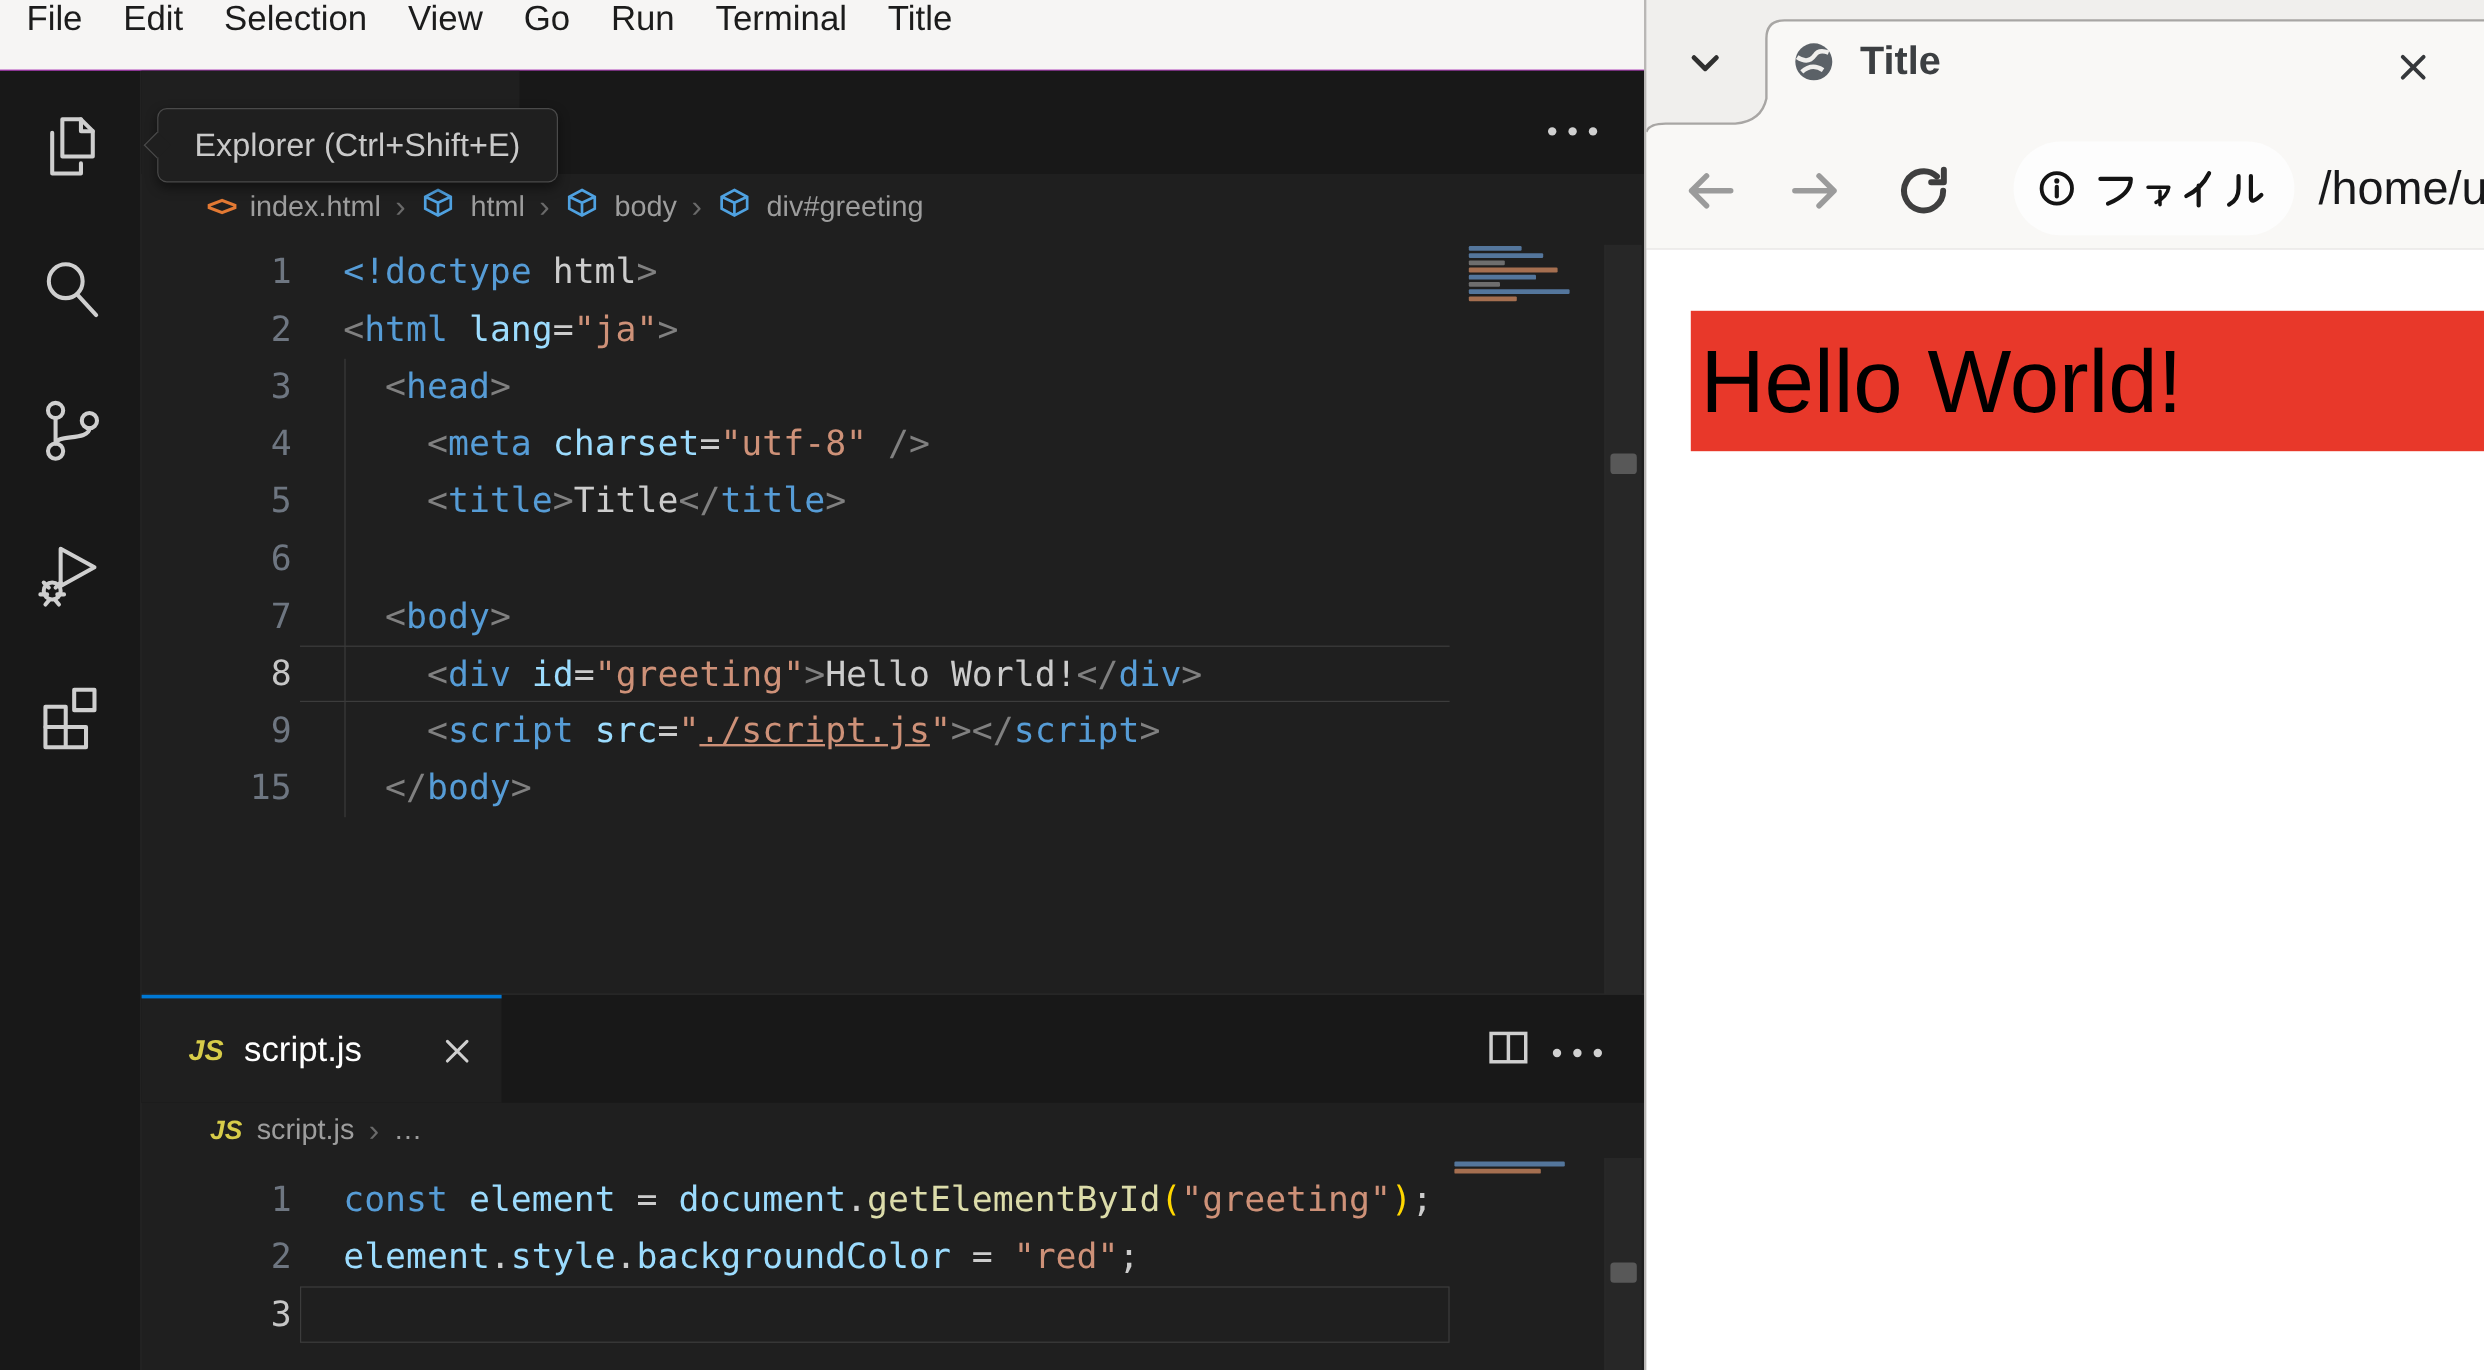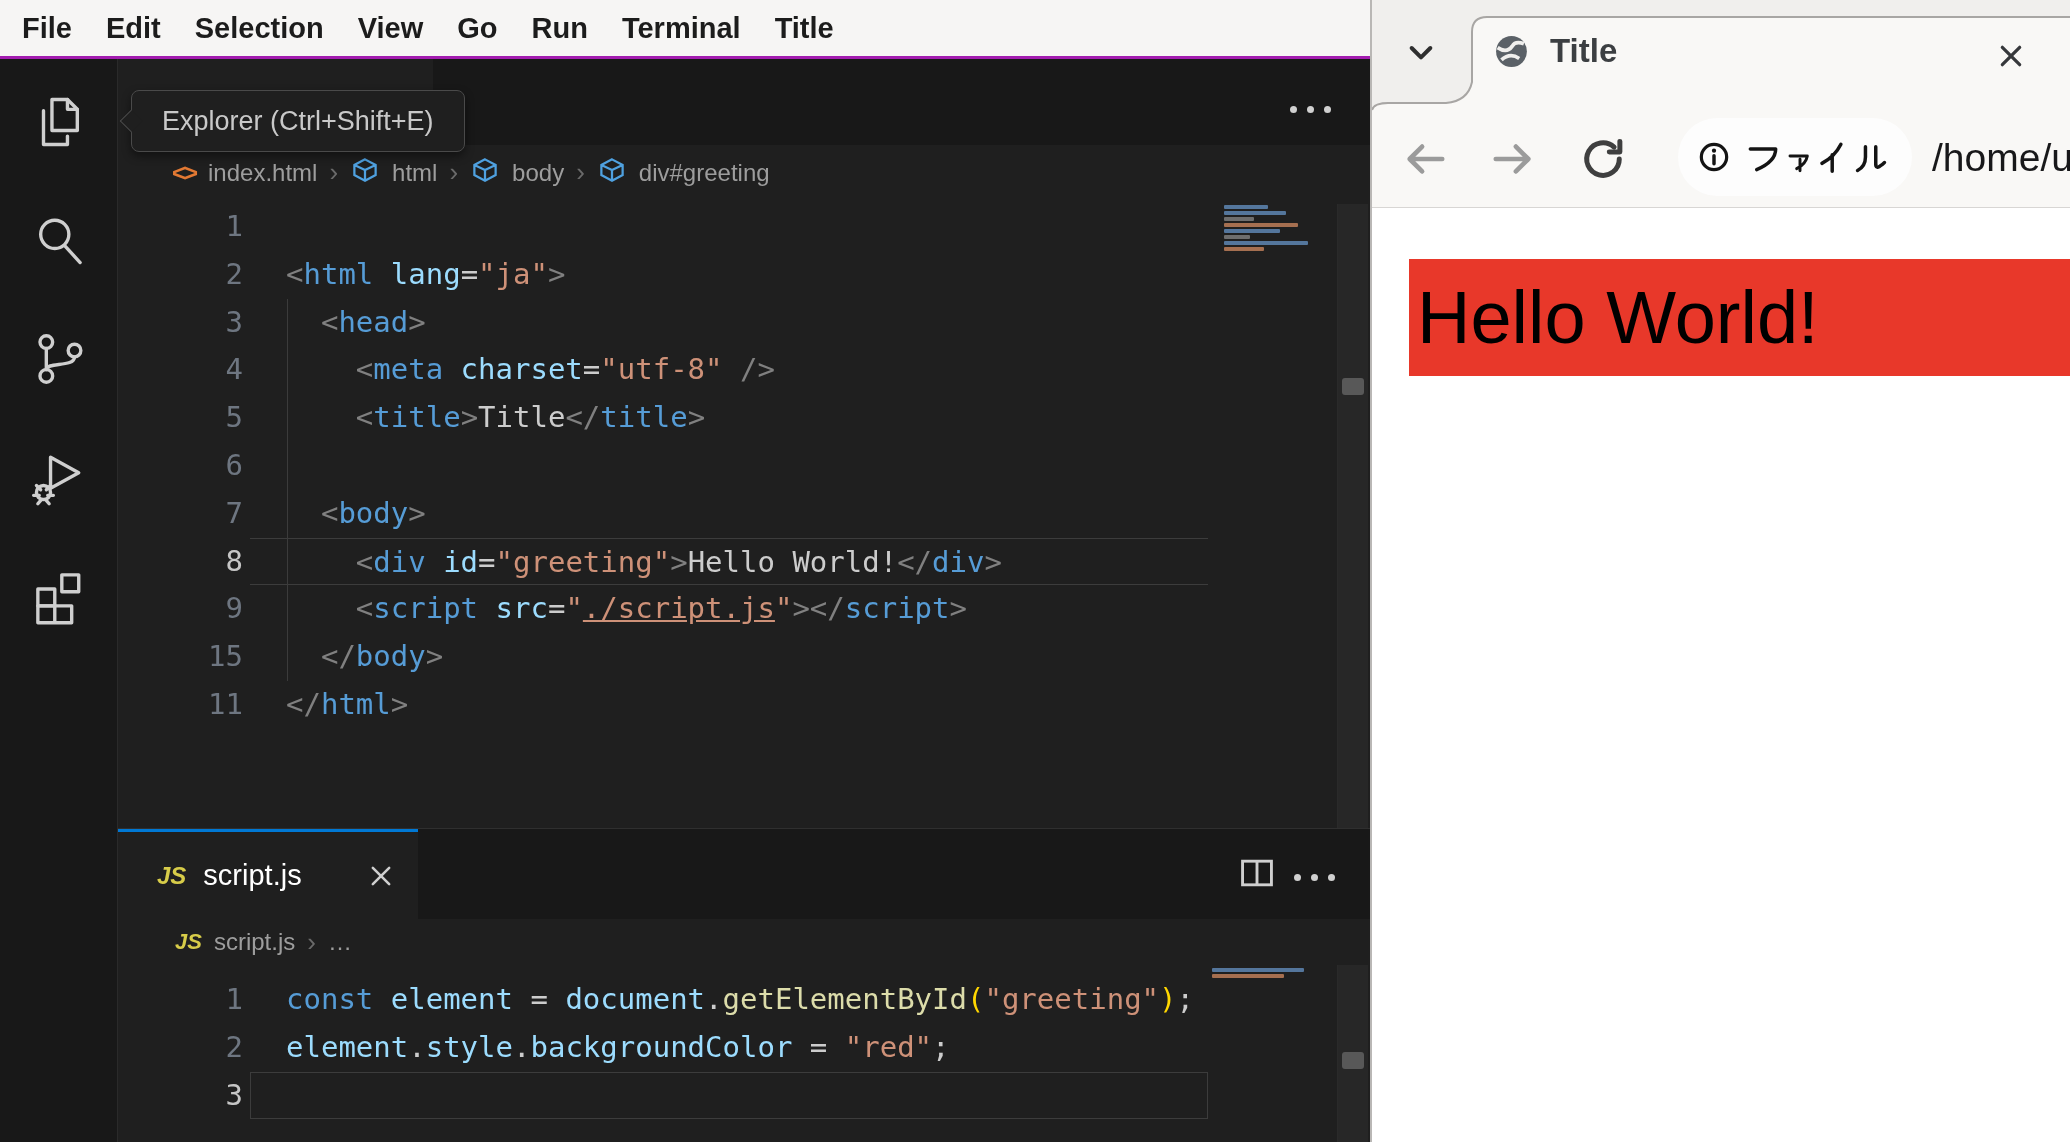--- a/index.html
+++ b/index.html
@@ -4,23 +4,23 @@
 <style>
   * { margin:0; padding:0; box-sizing:border-box; }
   html,body { background:#000; }
   .screen {
     position:relative; width:2070px; height:1142px; overflow:hidden;
     font-family:"Liberation Sans", sans-serif; background:#1f1f1f;
   }
   
   .menubar {
     position:absolute; left:0; top:0; width:1371px; height:59px;
-    background:#f6f5f4; border-bottom:3px solid #a21caf;
-    display:flex; align-items:center; padding-left:22px; gap:34px;
-    font-size:29px; color:#1c1c1c;font-weight:bold;
+    background:#f6f5f4; border-bottom:1px solid #a21caf;
+    display:flex; padding-left:22px; gap:34px;
+    font-size:29px; color:#1c1c1c;
   }
   .menubar span { cursor:default; }
   .activitybar {
     position:absolute; left:0; top:59px; width:118px; height:1083px;
     background:#181818; border-right:1px solid #2a2a2a;
   }
   .act-icon { position:absolute; left:28px; width:62px; height:62px; }
   .act-icon svg { width:62px; height:62px; stroke:#cfcfcf; fill:none; stroke-width:2.4; stroke-linecap:round; stroke-linejoin:round; }
   .editor-bg { position:absolute; left:118px; top:59px; width:1253px; height:1083px; background:#1f1f1f; }
   .tabbar-top { position:absolute; left:118px; top:59px; width:1253px; height:86px; background:#181818; }
@@ -181,20 +181,21 @@
     <span class="bc-sep">›</span>
     <span class="bc-cube"><svg viewBox="0 0 24 24">
           <path d="M12,3.5 L20.5,8 V16 L12,20.5 L3.5,16 V8 Z M3.5,8 L12,12 L20.5,8 M12,12 V20.5"></path>
         </svg></span>
     <span>div#greeting</span>
   </div>
 
   <div class="code-pane" style="top:203px" id="code-html">
       <div class="code-row">
         <span class="ln">1</span>
+        <span class="code"><span class="tk-tag">&lt;!doctype</span><span class="tk-fg"> html</span><span class="tk-pu">&gt;</span></span>
       </div>
       <div class="code-row">
         <span class="ln">2</span>
         <span class="code"><span class="tk-pu">&lt;</span><span class="tk-tag">html</span><span class="tk-at"> lang</span><span class="tk-fg">=</span><span class="tk-st">"ja"</span><span class="tk-pu">&gt;</span></span>
       </div>
       <div class="code-row">
         <span class="ln">3</span>
         <span class="code"><span class="tk-fg">  </span><span class="tk-pu">&lt;</span><span class="tk-tag">head</span><span class="tk-pu">&gt;</span></span>
       </div>
       <div class="code-row">
@@ -216,24 +217,20 @@
         <span class="ln ln-active">8</span>
         <span class="code"><span class="tk-fg">    </span><span class="tk-pu">&lt;</span><span class="tk-tag">div</span><span class="tk-at"> id</span><span class="tk-fg">=</span><span class="tk-st">"greeting"</span><span class="tk-pu">&gt;</span><span class="tk-fg">Hello World!</span><span class="tk-pu">&lt;/</span><span class="tk-tag">div</span><span class="tk-pu">&gt;</span></span>
       </div>
       <div class="code-row">
         <span class="ln">9</span>
         <span class="code"><span class="tk-fg">    </span><span class="tk-pu">&lt;</span><span class="tk-tag">script</span><span class="tk-at"> src</span><span class="tk-fg">=</span><span class="tk-st">"</span><span class="tk-lk">./script.js</span><span class="tk-st">"</span><span class="tk-pu">&gt;&lt;/</span><span class="tk-tag">script</span><span class="tk-pu">&gt;</span></span>
       </div>
       <div class="code-row">
         <span class="ln">15</span>
         <span class="code"><span class="tk-fg">  </span><span class="tk-pu">&lt;/</span><span class="tk-tag">body</span><span class="tk-pu">&gt;</span></span>
-      </div>
-      <div class="code-row">
-        <span class="ln">11</span>
-        <span class="code"><span class="tk-pu">&lt;/</span><span class="tk-tag">html</span><span class="tk-pu">&gt;</span></span>
       </div>
     </div>
   <div class="indent-guide" style="left:287px; top:299px; height:382px;"></div>
 
   <div class="minimap" style="left:1224px; top:205px; width:86px;">
     <div class="mm mm-b" style="width:44px"></div>
     <div class="mm mm-b" style="width:62px"></div>
     <div class="mm mm-g" style="width:30px"></div>
     <div class="mm mm-o" style="width:74px"></div>
     <div class="mm mm-b" style="width:56px"></div>

